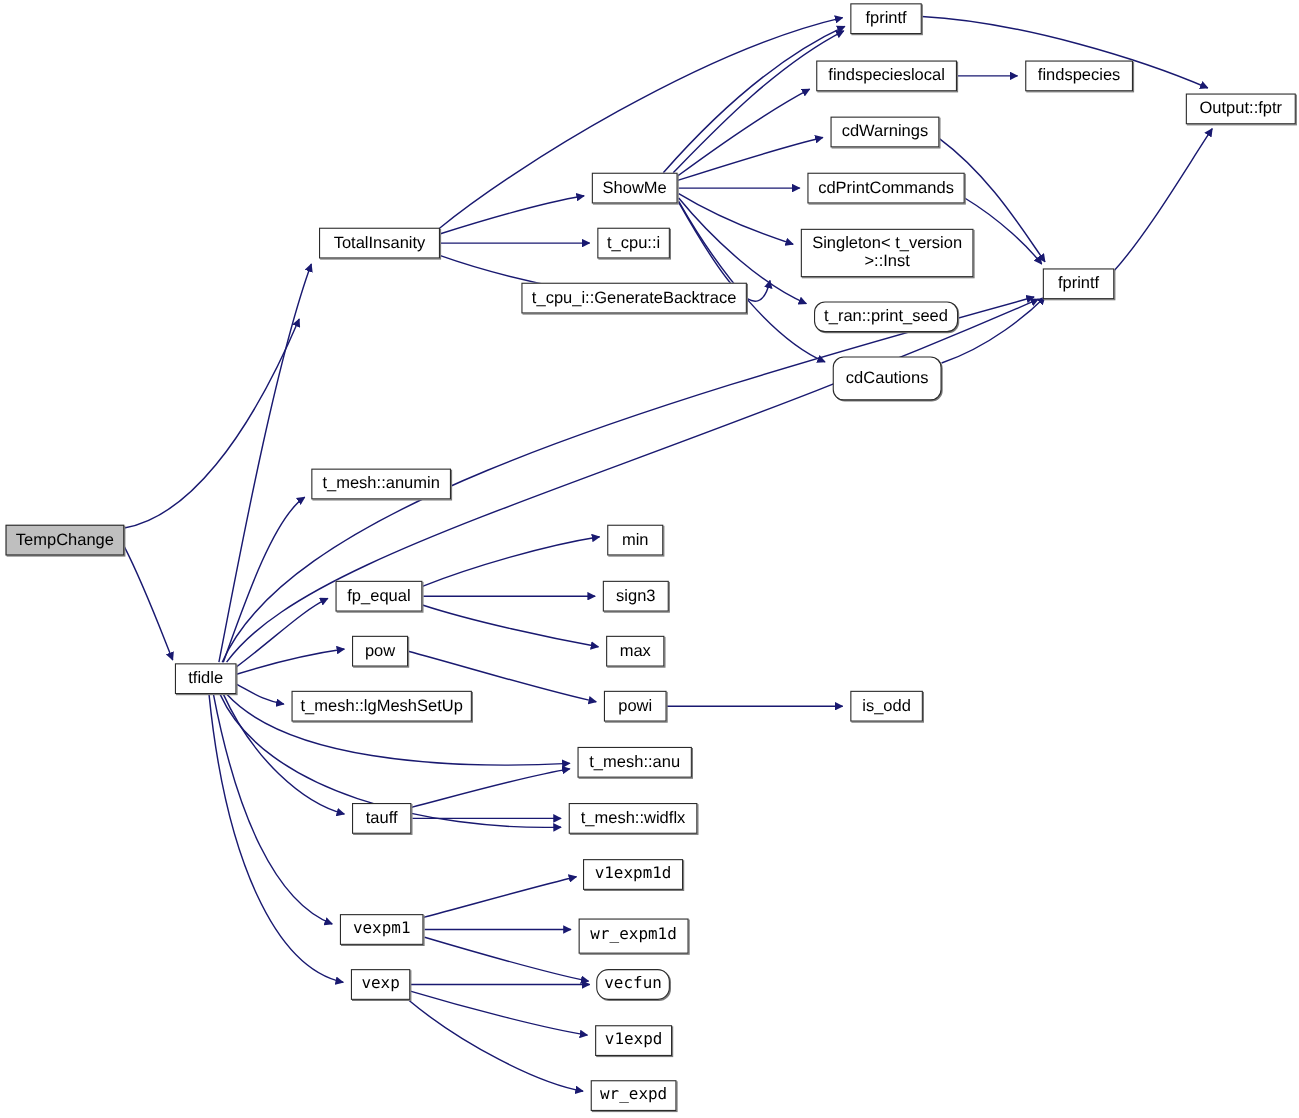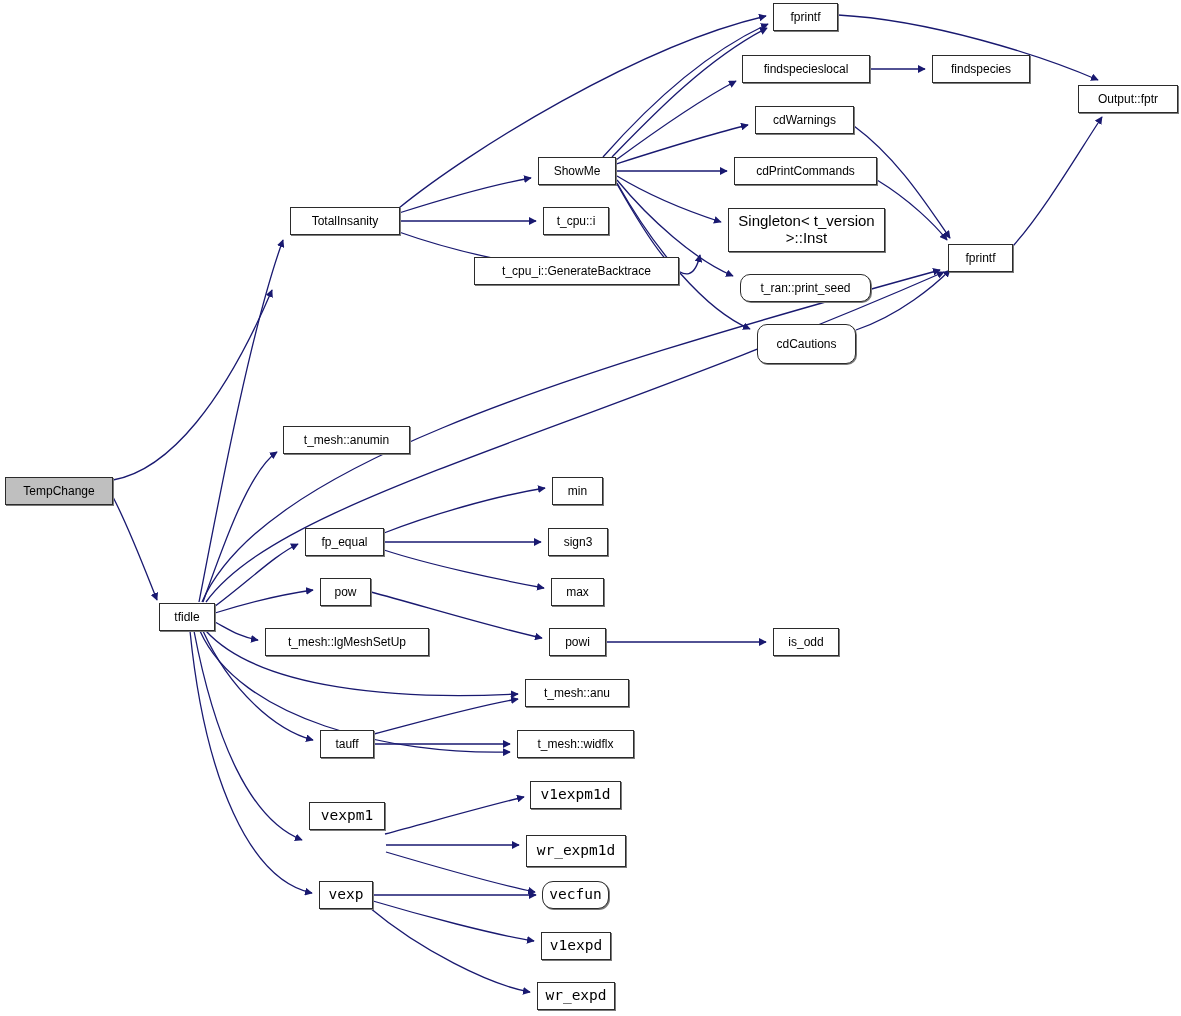--- a/index.html
+++ b/index.html
@@ -1,21 +1,21 @@
 <!DOCTYPE html>
 <html><head>
 <meta charset="utf-8">
 <style>
   html,body{margin:0;padding:0;background:#ffffff;}
   #canvas{position:relative;width:1181px;height:1016px;background:#ffffff;
           font-family:"Liberation Sans", sans-serif;overflow:hidden;}
   svg.edges{position:absolute;left:0;top:0;width:1181px;height:1016px;}
   .node{position:absolute;box-sizing:border-box;border:1px solid #2b2b2b;
         background:#ffffff;display:flex;align-items:center;justify-content:center;
-        text-align:center;color:#000000;font-size:12px;line-height:1.05;
+        text-align:center;color:#000000;font-size:15px;line-height:1.05;
         box-shadow:1px 1px 0 0 #7a7a7a;}
   .node.mono{font-family:"DejaVu Sans Mono", monospace;font-size:14.5px;}
   .node.hl{background:#bfbfbf;}
   .node.two{font-size:15px;line-height:1.12;}
 </style>
 </head>
 <body>
 
 <div id="canvas">
   <svg class="edges" viewBox="0 0 1181 1016">
@@ -154,21 +154,21 @@
       </div>
       <div class="node" style="left: 320px; top: 730px; width: 54px; height: 28px;">
         <span>tauff</span>
       </div>
       <div class="node" style="left: 517px; top: 730px; width: 117px; height: 28px;">
         <span>t_mesh::widflx</span>
       </div>
       <div class="node mono" style="left: 530px; top: 781px; width: 91px; height: 28px;">
         <span>v1expm1d</span>
       </div>
-      <div class="node mono" style="left: 309px; top: 802px; width: 76px; height: 28px;">
+      <div class="node mono" style="left: 309px; top: 831px; width: 76px; height: 28px;">
         <span>vexpm1</span>
       </div>
       <div class="node mono" style="left: 526px; top: 835px; width: 100px; height: 32px;">
         <span>wr_expm1d</span>
       </div>
       <div class="node mono" style="left: 319px; top: 881px; width: 54px; height: 28px;">
         <span>vexp</span>
       </div>
       <div class="node mono" style="left: 542px; top: 881px; width: 67px; height: 28px; border-radius: 11px;">
         <span>vecfun</span>

